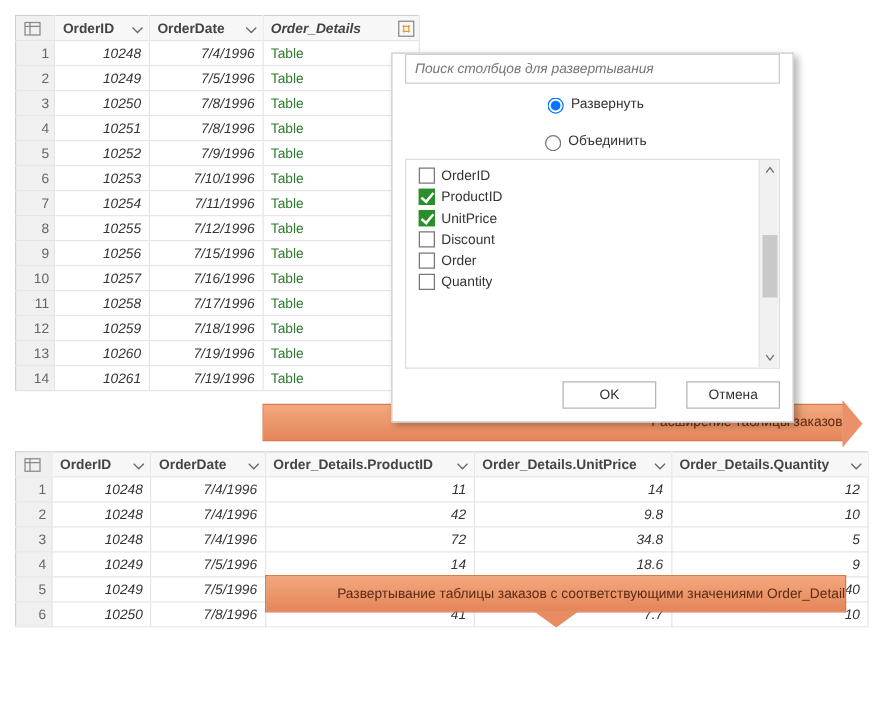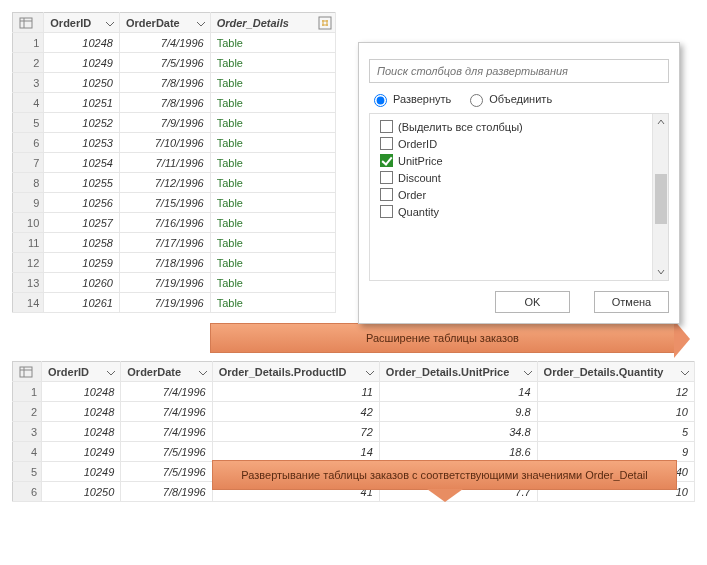--- a/index.html
+++ b/index.html
@@ -9,37 +9,37 @@
   .tbl th, .tbl td { border-right: 1px solid #e6e6e6; border-bottom: 1px solid #e6e6e6; padding: 3px 6px 3px 6px; height: 20px; vertical-align: middle; }
   .tbl th { background: #f7f7f7; font-weight: 600; text-align: left; color: #444; position: relative; }
   .tbl .rownumhdr { width: 28px; background: #f0f0f0; }
   .tbl .rownum { background: #f0f0f0; color: #666; text-align: right; width: 28px; padding-right: 4px; }
   .tbl td.num { text-align: right; font-style: italic; color: #333; }
   .tbl td.lnk { color: #2f7a2f; }
   .tbl .tblicon { display:inline-block; width:14px; height:12px; margin-right:2px; vertical-align:middle; }
   .tbl .dd { position:absolute; right:3px; top:5px; width:12px; height:12px; }
   .exp { position:absolute; right:3px; top:3px; width:14px; height:14px; }
 
-  .popup { position: absolute; top: 42px; left: 313px; width: 322px; background: #fff; border: 1px solid #c9c9c9; box-shadow: 3px 3px 6px rgba(0,0,0,0.3); padding: 16px 10px 10px 10px; z-index: 10; margin-left: 45px; }
+  .popup { position: absolute; top: 42px; left: 313px; width: 322px; background: #fff; border: 1px solid #c9c9c9; box-shadow: 3px 3px 6px rgba(0,0,0,0.3); padding: 0 10px 10px 10px; z-index: 10; }
   .popup input.search { width: 100%; padding: 5px 7px; border: 1px solid #ccc; color: #999; font-style: italic; }
-  .popup .radios { margin: 8px 0 6px 0; display:flex; gap:14px; align-items:center; color:#333; }
+  .popup .radios { margin: 8px 0 6px 0; display:flex; gap:14px; align-items:center; color:#333;flex-direction:column; }
   .popup .radios label { display:flex; align-items:center; gap:3px; }
   .popup .listbox { border:1px solid #ddd; height:168px; padding:4px 0; position:relative; }
   .popup .listbox .items { overflow: hidden; height:100%; padding:0 4px; }
   .popup .listbox .scrollbar { position:absolute; right:0; top:0; bottom:0; width:16px; background:#f1f1f1; border-left:1px solid #e3e3e3; }
   .popup .listbox .scrollbar .arrow { position:absolute; left:0; width:16px; height:16px; display:flex; align-items:center; justify-content:center; }
   .popup .listbox .scrollbar .thumb { position:absolute; left:2px; width:12px; top:60px; height:50px; background:#c9c9c9; }
   .popup .item { display:flex; align-items:center; gap:5px; padding:2px 6px; color:#333; }
   .popup .cb { width:13px; height:13px; border:1px solid #777; display:inline-block; position:relative; }
   .popup .cb.checked { background:#2a8f2a; border-color:#2a8f2a; }
   .popup .cb.checked::after { content:""; position:absolute; left:3px; top:0px; width:4px; height:8px; border:solid #fff; border-width:0 2px 2px 0; transform:rotate(40deg);}
   .popup .btns { display:flex; justify-content:flex-end; gap:24px; margin-top:10px; }
   .popup .btn { border:1px solid #b5b5b5; background:#fff; padding:4px 0; width:75px; text-align:center; color:#333; }
 
-  .arrowbar { position:relative; background: linear-gradient(#f4a77d,#e4865a); border:1px solid #d47b52; height:30px; line-height:28px; color:#5a2b12; text-align:center; }
+  .arrowbar { position:relative; background: linear-gradient(#f4a77d,#e4865a); border:1px solid #d47b52; height:30px; line-height:28px; color:#5a2b12; text-align:right; }
   .arr1 { margin: 10px 20px 8px 198px; }
   .arr1::after { content:""; position:absolute; right:-16px; top:-4px; border-top:19px solid transparent; border-bottom:19px solid transparent; border-left:16px solid #eb9068; }
   .arr2 { margin: -62px 18px 0 200px; position:relative; z-index:5; }
   .arr2::after { content:""; position:absolute; left:50%; bottom:-13px; margin-left:-18px; border-left:18px solid transparent; border-right:18px solid transparent; border-top:13px solid #e88d62; }
 
   .tableicon-svg { fill:none; stroke:#888; }
 </style>
 </head>
 <body>
 
@@ -171,25 +171,25 @@
       </label>
     <label>
         <input type="radio" style="">
         <span>Объединить</span>
       </label>
   </div>
   <div class="listbox">
     <div class="items">
         <div class="item">
           <span class="cb"></span>
-          <span>(Выделить все столбцы)</span>
-        </div>
-        <div class="item">
-          <span class="cb"></span>
           <span>OrderID</span>
+        </div>
+        <div class="item">
+          <span class="cb checked"></span>
+          <span>ProductID</span>
         </div>
         <div class="item">
           <span class="cb checked"></span>
           <span>UnitPrice</span>
         </div>
         <div class="item">
           <span class="cb"></span>
           <span>Discount</span>
         </div>
         <div class="item">

